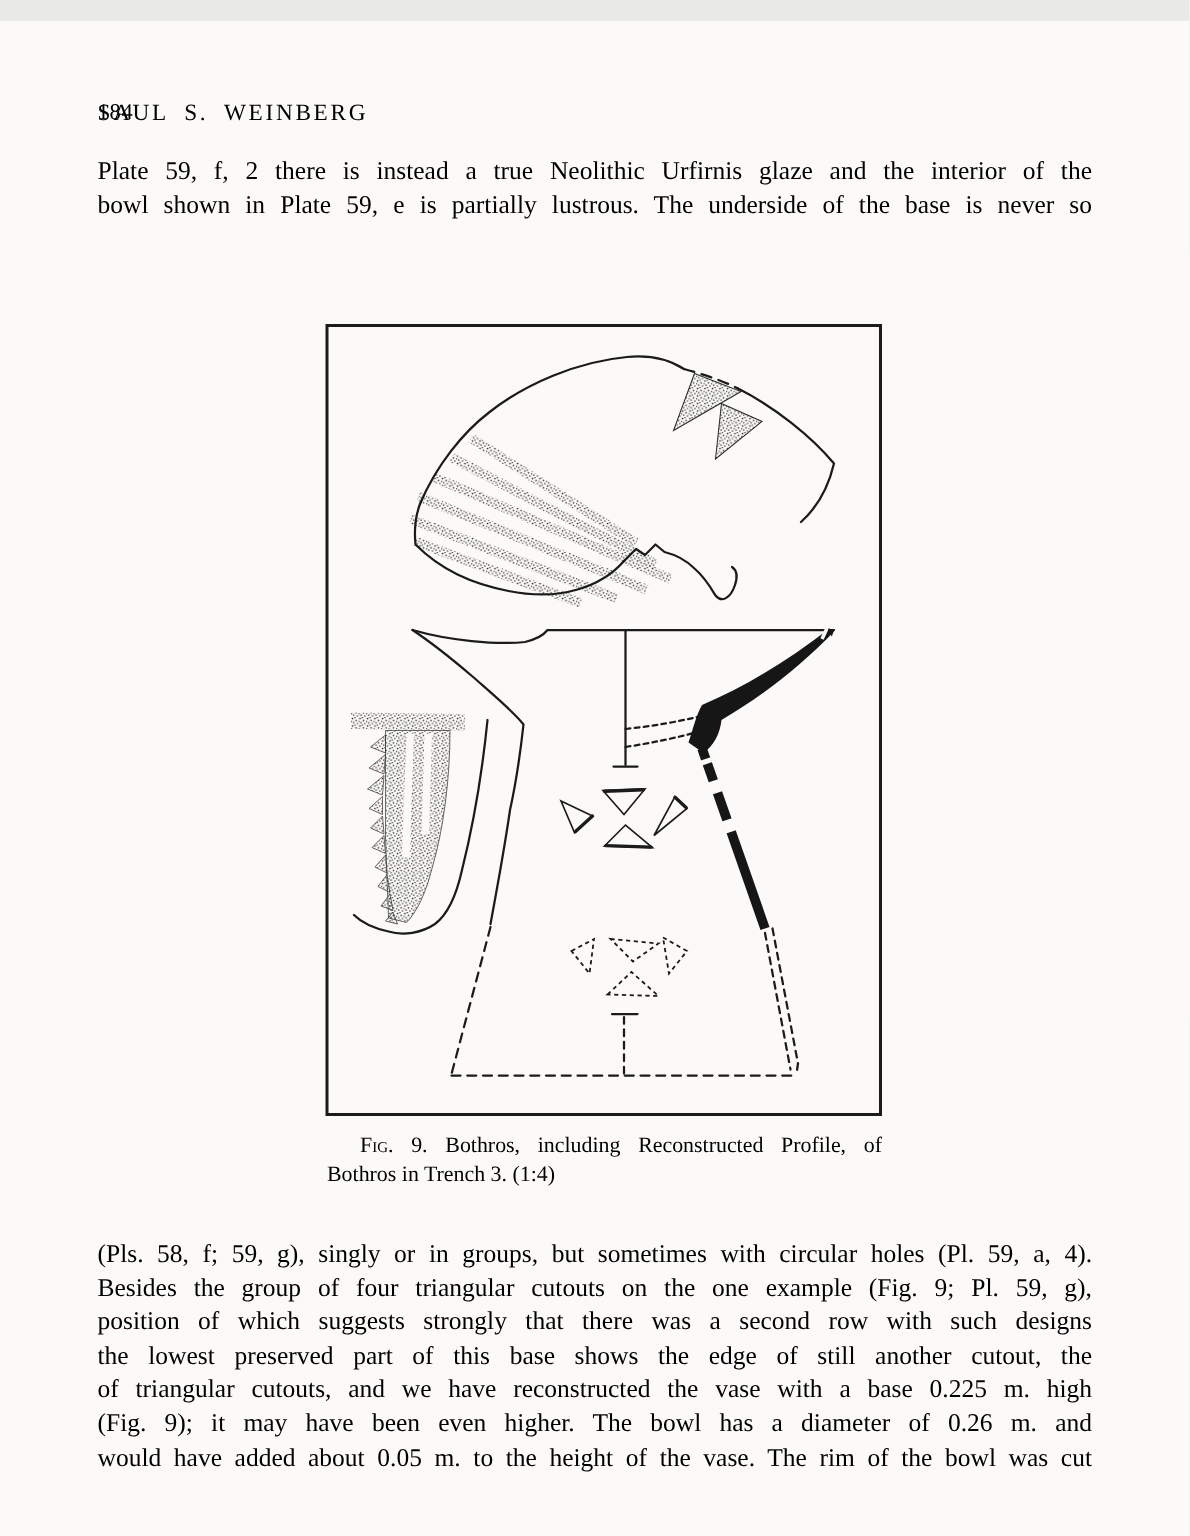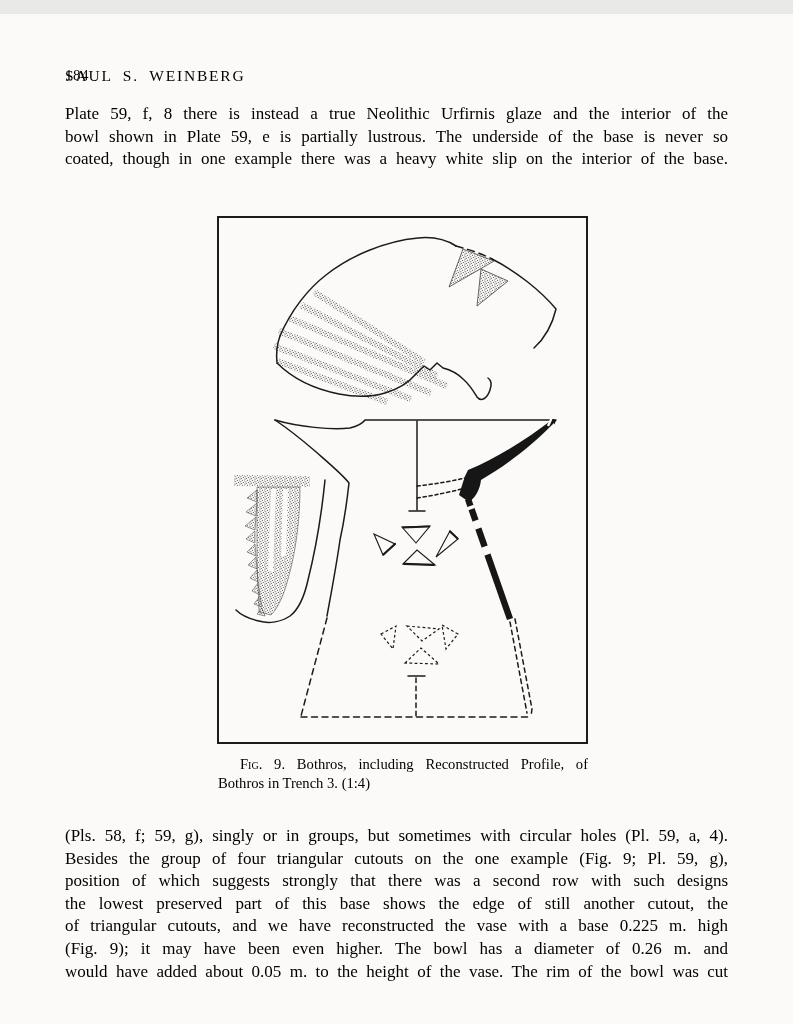--- a/index.html
+++ b/index.html
@@ -58,23 +58,22 @@
 </style>
 </head>
 <body>
 
 <div class="page">
 
   <div class="folio">184</div>
   <div class="running-head">SAUL S. WEINBERG</div>
 
   <div class="para" id="p1">
-    <div class="jline">Plate 59, f, 8 there is instead a true Neolithic Urfirnis glaze and the interior of the</div>
+    <div class="jline">Plate 59, f, 2 there is instead a true Neolithic Urfirnis glaze and the interior of the</div>
     <div class="jline">bowl shown in Plate 59, e is partially lustrous.  The underside of the base is never so</div>
-    <div class="jline">coated, though in one example there was a heavy white slip on the interior of the base.</div>
   </div>
 
   <div class="figure-box">
     <svg viewBox="0 0 367 524">
       <defs>
         <pattern id="st" width="5" height="5" patternUnits="userSpaceOnUse">
           <circle cx="1" cy="1" r="0.6" fill="#2b2b2b"></circle>
           <circle cx="3.4" cy="2.2" r="0.55" fill="#2b2b2b"></circle>
           <circle cx="1.8" cy="3.8" r="0.5" fill="#2b2b2b"></circle>
           <circle cx="4.3" cy="4.4" r="0.5" fill="#2b2b2b"></circle>

